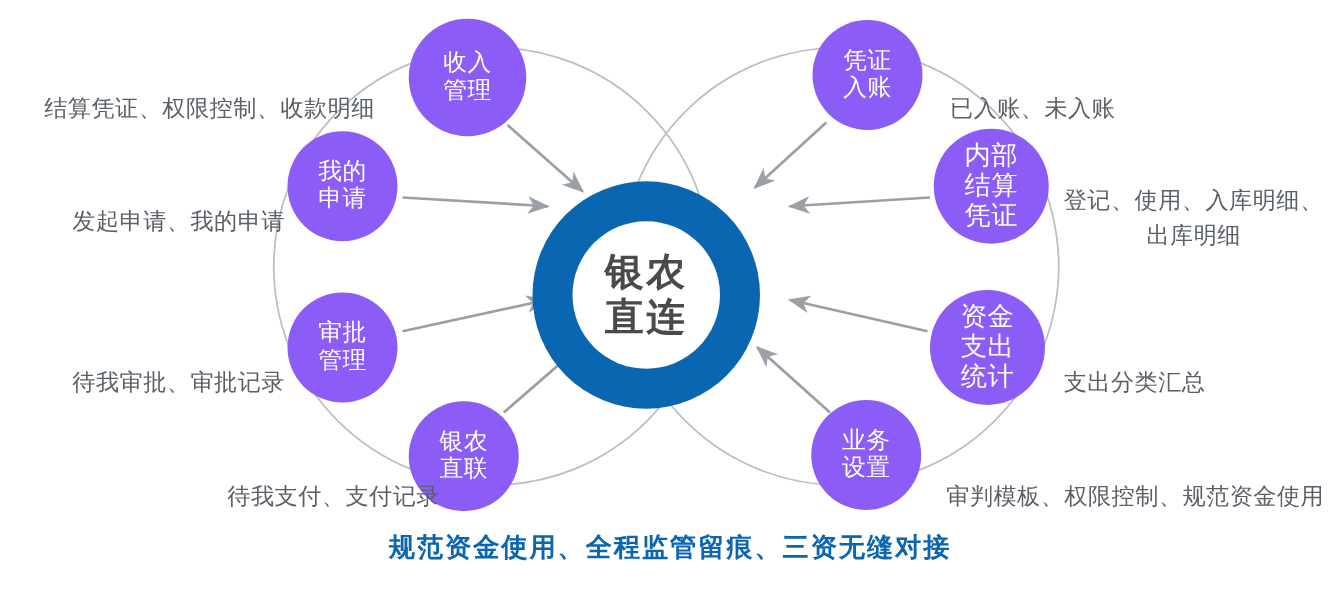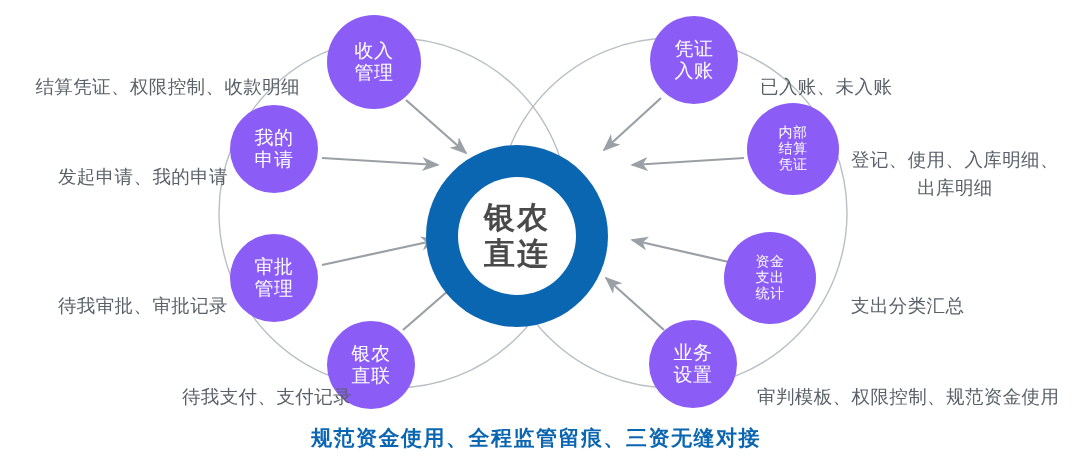--- a/index.html
+++ b/index.html
@@ -38,21 +38,21 @@
     font-weight: 400;
     letter-spacing: 0.5px;
     z-index: 5;
     box-sizing: border-box;
   }
   .node span {
     display: block;
     white-space: pre-line;
   }
   .node-3line {
-    font-size: 14px;
+    font-size: 21px;
     line-height: 1.14;
   }
   .hub {
     position: absolute;
     border-radius: 50%;
     background: #0b66b1;
     display: flex;
     align-items: center;
     justify-content: center;
     z-index: 4;
@@ -166,21 +166,21 @@
     <span>凭证
 入账</span>
   </div>
 
   <div class="node node-3line" style="left:747px; top:103px; width:92px; height:92px;">
     <span>内部
 结算
 凭证</span>
   </div>
 
-  <div class="node node-3line" style="left:724px; top:232px; width:92px; height:92px;">
+  <div class="node node-3line" style="left:744px; top:232px; width:92px; height:92px;">
     <span>资金
 支出
 统计</span>
   </div>
 
   <div class="node" style="left:649px; top:320px; width:88px; height:88px;">
     <span>业务
 设置</span>
   </div>
 

